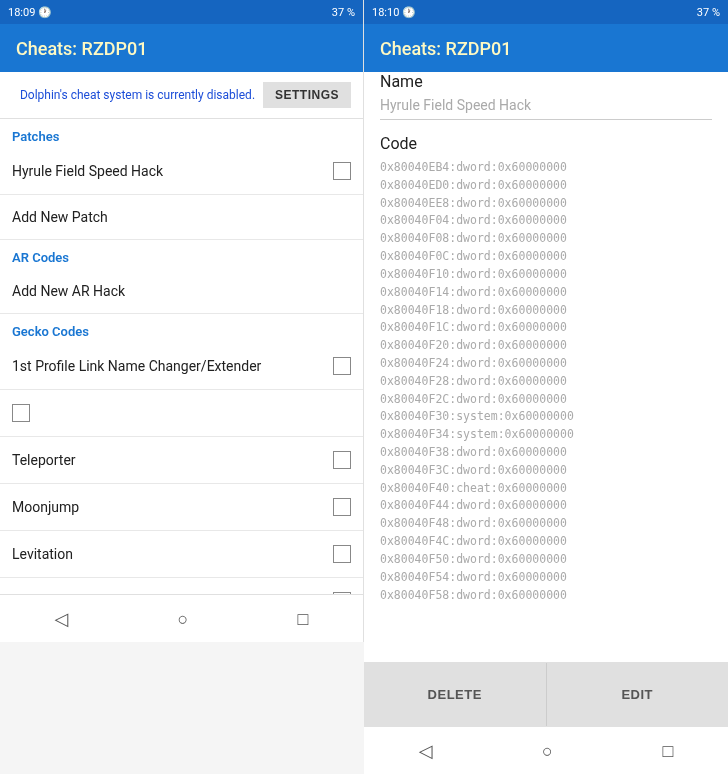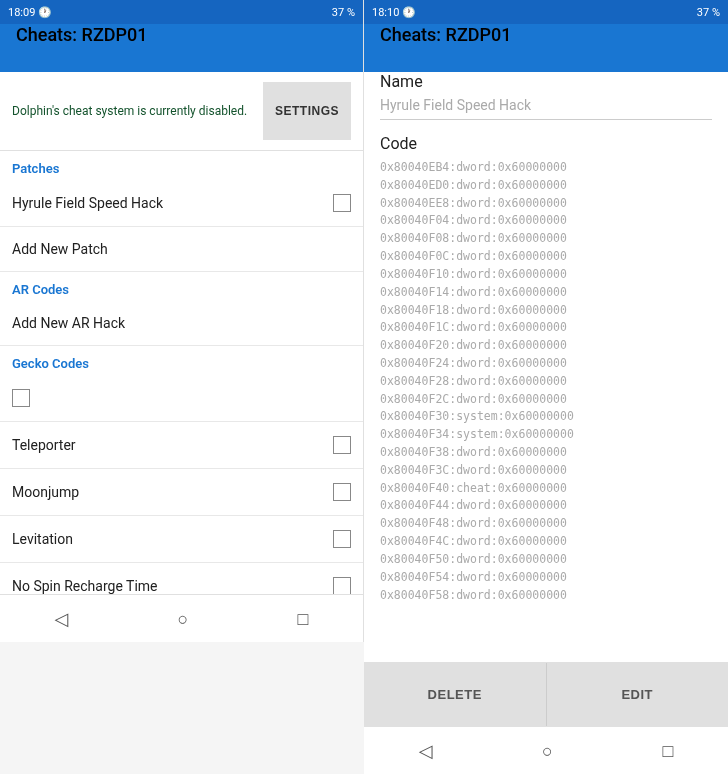--- a/index.html
+++ b/index.html
@@ -16,22 +16,23 @@
       color: white;
       font-size: 11px;
     }
     .status-bar-left, .status-bar-right { display: flex; align-items: center; gap: 3px; }
 
     
     .app-bar {
       height: 48px;
       background: #1976D2;
       display: flex;
+      align-items: center;
       padding: 0 16px;
-      color: #000000;
+      color: #fef9c3;
       font-size: 18px;
       font-weight: 500;
     }
 
     
     .panel {
       width: 364px;
       height: 642px;
       display: flex;
       flex-direction: column;
@@ -48,27 +49,28 @@
     .disabled-banner {
       display: flex;
       align-items: center;
       justify-content: space-between;
       padding: 10px 12px;
       background: white;
       border-bottom: 1px solid #e0e0e0;
     }
     .disabled-banner-text {
       font-size: 12px;
-      color: #14532d;
+      color: #1d4ed8;
       flex: 1;
+      text-align: center;
     }
     .settings-btn {
       background: #e0e0e0;
       border: none;
-      padding: 22px 12px;
+      padding: 6px 12px;
       font-size: 12px;
       font-weight: 600;
       color: #333;
       cursor: pointer;
       letter-spacing: 0.5px;
     }
 
     .section-header {
       padding: 10px 12px 4px;
       font-size: 13px;
@@ -200,20 +202,24 @@
     <div class="list-item">
       <span>Add New Patch</span>
     </div>
 
     <div class="section-header">AR Codes</div>
     <div class="list-item">
       <span>Add New AR Hack</span>
     </div>
 
     <div class="section-header">Gecko Codes</div>
+    <div class="list-item">
+      <span>1st Profile Link Name Changer/Extender</span>
+      <div class="checkbox"></div>
+    </div>
     <div class="list-item">
       <div class="checkbox"></div>
     </div>
     <div class="list-item">
       <span>Teleporter</span>
       <div class="checkbox"></div>
     </div>
     <div class="list-item">
       <span>Moonjump</span>
       <div class="checkbox"></div>

